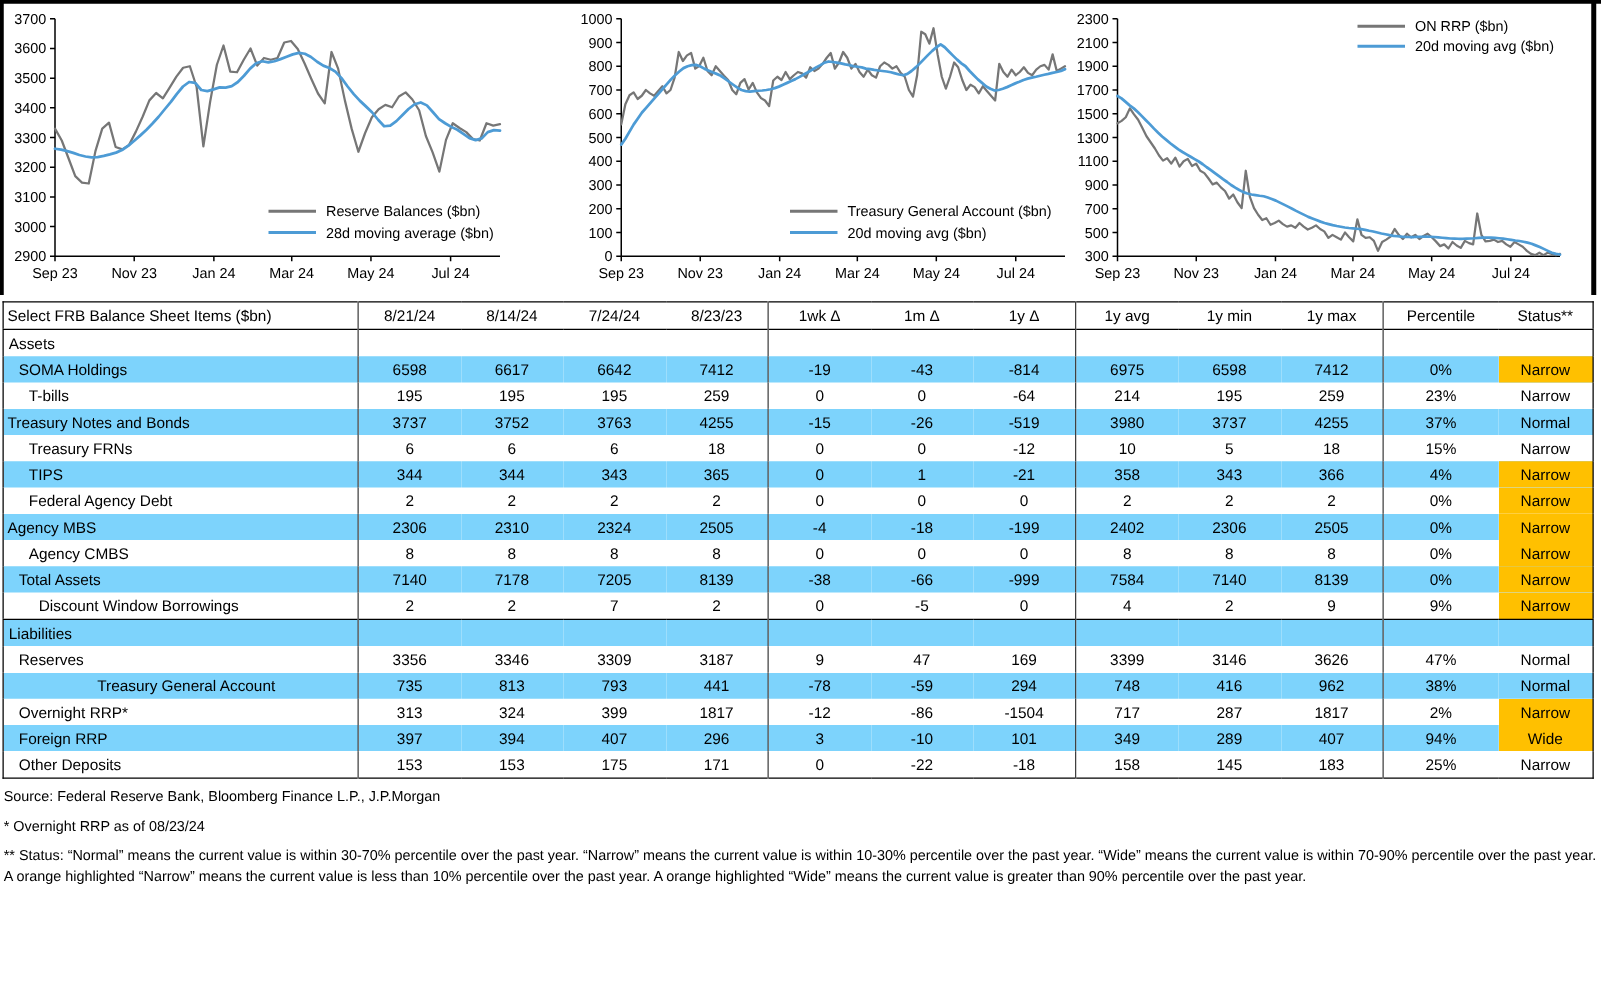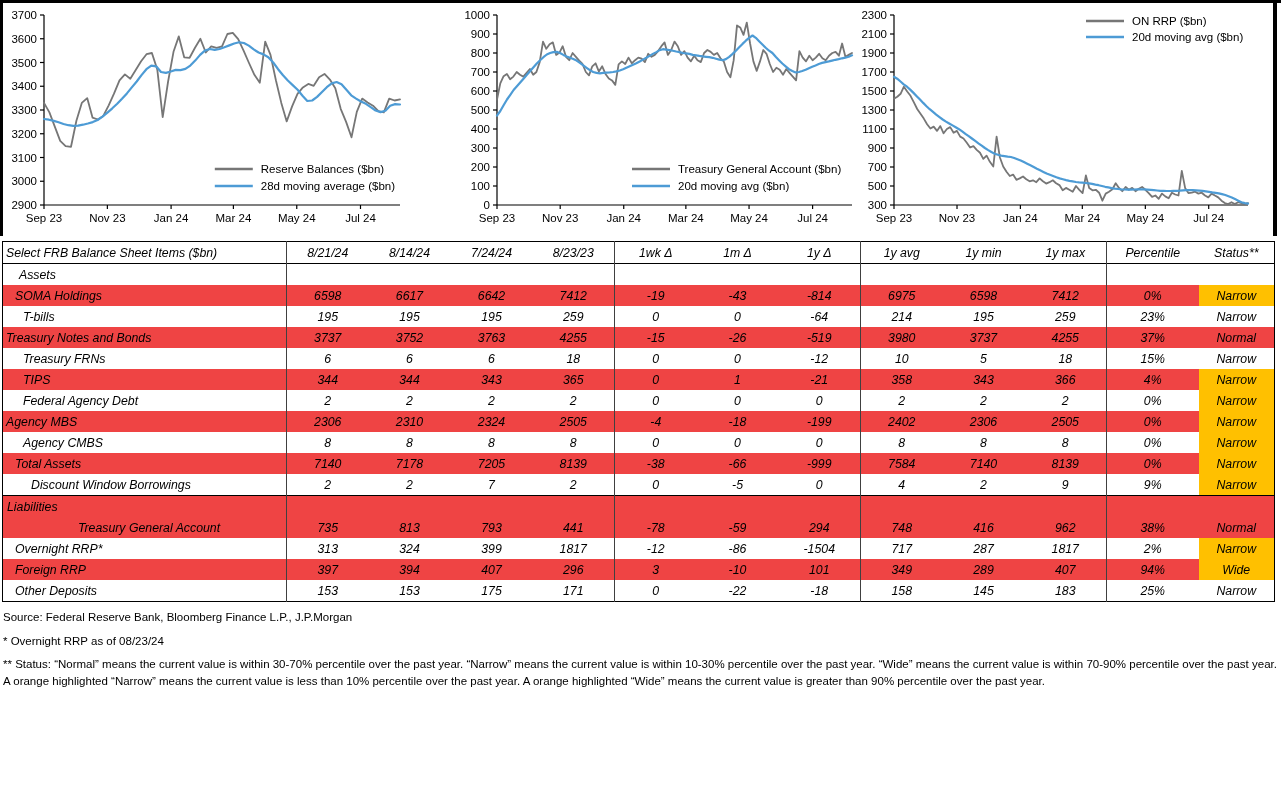--- a/index.html
+++ b/index.html
@@ -14,29 +14,29 @@
   #frame-right{left:1273px;top:0;width:4px;height:236px;}
   .charts-row{display:flex;margin-top:3px;height:234px;}
   .chart-box{position:relative;}
   svg text{font-family:"Liberation Sans", sans-serif;fill:#000;}
   
   table.bs{
     border-collapse:collapse;table-layout:fixed;
     width:1272px;margin-left:2px;margin-top:4px;
     font-size:12.3px;
   }
-  table.bs{border:1.5px solid #000;font-style:italic;}
+  table.bs{border:1.5px solid #000;}
   table.bs td, table.bs th{
     padding:0 3px;height:21px;font-weight:normal;
     overflow:hidden;white-space:nowrap;vertical-align:middle;
   }
   table.bs thead tr{border-bottom:1.3px solid #000;}
   tr.tr-liab{border-top:1.3px solid #000;}
   .grp{border-right:1px solid #404040;}
-  .shade{background:#ef4444;}
+  .shade{background:#7dd3fc;}
   .num{text-align:center;}
   .lab{text-align:left;}
   .bold{font-weight:bold;}
   .status-hl{background:#FFC000;}
   
   .notes{margin:7px 0 0 3px;width:1274px;font-size:11.5px;line-height:1.45;}
   .notes p{margin:0 0 7px 0;}
 </style>
 </head>
 <body>
@@ -204,21 +204,21 @@
         <th class="num grp">1y Δ</th>
         <th class="num">1y avg</th>
         <th class="num">1y min</th>
         <th class="num grp">1y max</th>
         <th class="num">Percentile</th>
         <th class="num">Status**</th>
       </tr>
     </thead>
   <tbody>
       <tr>
-        <td class="lab grp bold" style="padding-left: 16px;">Assets</td>
+        <td class="lab grp bold" style="padding-left: 4px;">Assets</td>
         <td class="num"></td>
         <td class="num"></td>
         <td class="num"></td>
         <td class="num grp"></td>
         <td class="num"></td>
         <td class="num"></td>
         <td class="num grp"></td>
         <td class="num"></td>
         <td class="num"></td>
         <td class="num grp"></td>
@@ -383,20 +383,35 @@
         <td class="num grp"></td>
         <td class="num"></td>
         <td class="num"></td>
         <td class="num grp"></td>
         <td class="num"></td>
         <td class="num"></td>
         <td class="num grp"></td>
         <td class="num"></td>
         <td class="num"></td>
       </tr>
+      <tr>
+        <td class="lab grp" style="padding-left: 12px;">Reserves</td>
+        <td class="num">3356</td>
+        <td class="num">3346</td>
+        <td class="num">3309</td>
+        <td class="num grp">3187</td>
+        <td class="num">9</td>
+        <td class="num">47</td>
+        <td class="num grp">169</td>
+        <td class="num">3399</td>
+        <td class="num">3146</td>
+        <td class="num grp">3626</td>
+        <td class="num">47%</td>
+        <td class="num">Normal</td>
+      </tr>
       <tr class="shade">
         <td class="lab grp" style="padding-left: 12px; text-align: center;">Treasury General Account</td>
         <td class="num">735</td>
         <td class="num">813</td>
         <td class="num">793</td>
         <td class="num grp">441</td>
         <td class="num">-78</td>
         <td class="num">-59</td>
         <td class="num grp">294</td>
         <td class="num">748</td>

